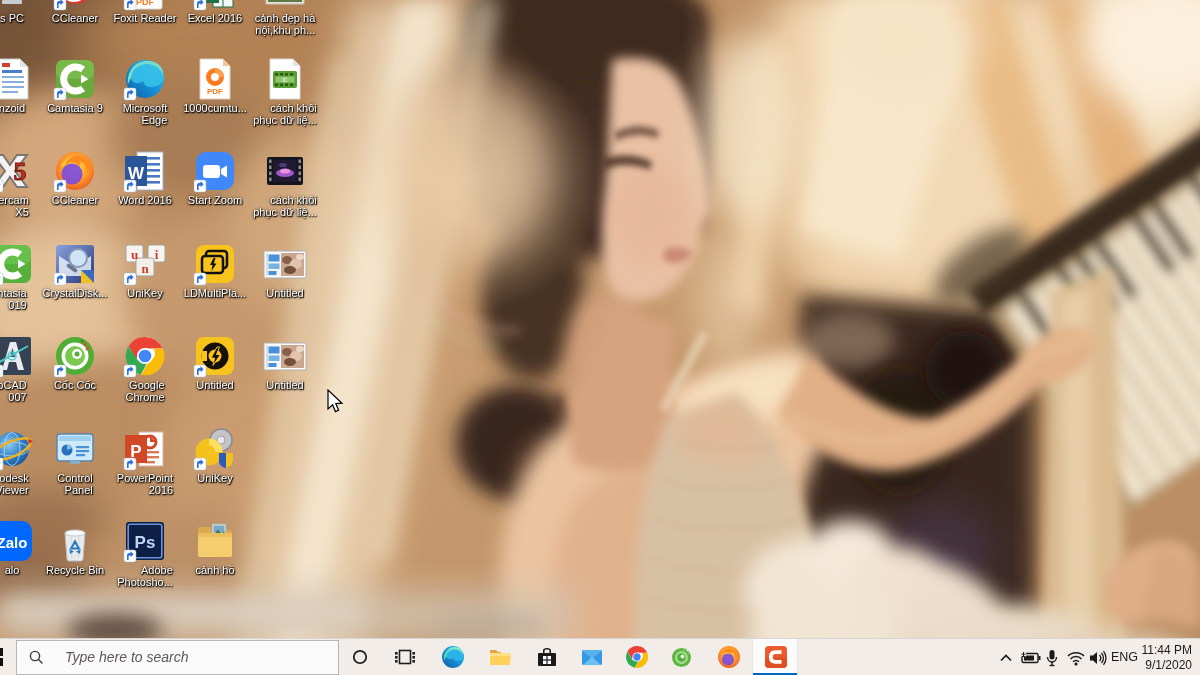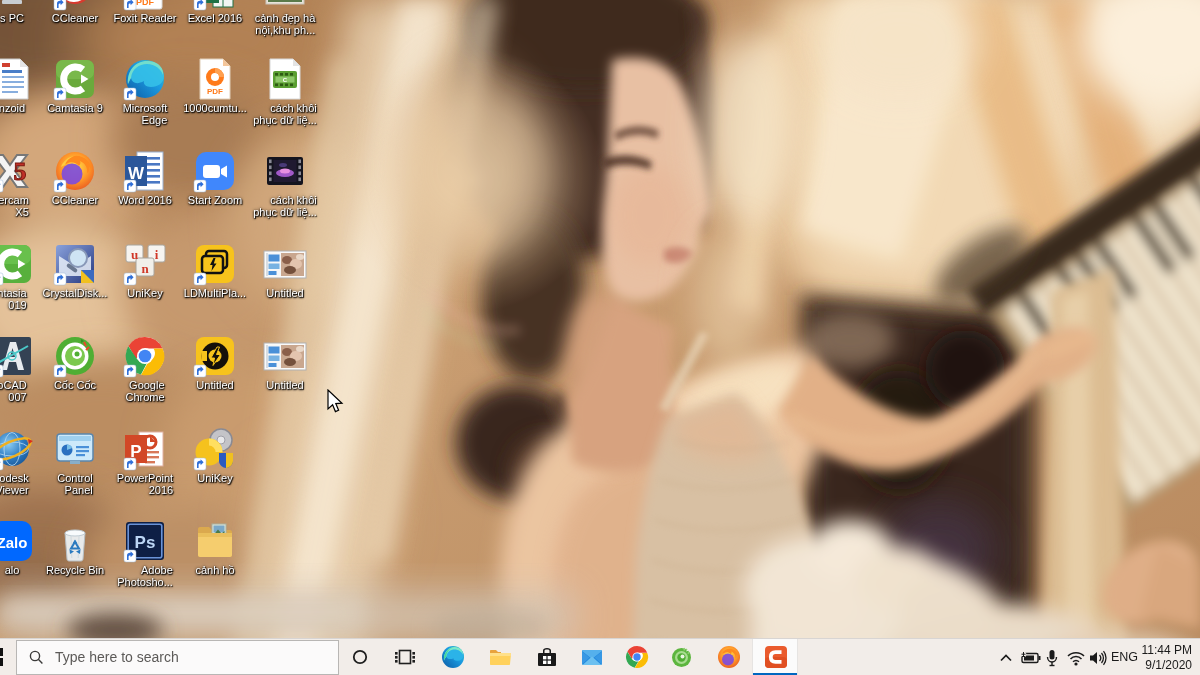--- a/index.html
+++ b/index.html
@@ -699,21 +699,21 @@
       </div>
 </div>
 <div id="taskbar">
  <div style="position:absolute;left:0;top:9px;width:3px;height:8px;background:#111"></div>
  <div style="position:absolute;left:0;top:19px;width:3px;height:8px;background:#111"></div>
  <div id="search" style="position:absolute;left:16px;top:1px;width:323px;height:35px;background:#fbfafa;border:1px solid #b8b6b4;box-sizing:border-box;">
    <svg width="15" height="15" viewBox="0 0 15 15" style="position:absolute;left:12px;top:9px">
           <circle cx="6" cy="6" r="4.6" fill="none" stroke="#3b3a39" stroke-width="1.4"></circle>
           <line x1="9.3" y1="9.3" x2="13.4" y2="13.4" stroke="#3b3a39" stroke-width="1.4"></line>
         </svg>
-   <span style="position:absolute;left:38px;top:8px;font-size:14px;color:#5c5a58;">Type here to search</span>
+   <span style="position:absolute;left:48px;top:8px;font-size:14px;color:#5c5a58;font-style:italic;">Type here to search</span>
  </div>
  <svg width="16" height="16" viewBox="0 0 16 16" style="position:absolute;left:352px;top:10px">
         <circle cx="8" cy="8" r="6.2" fill="none" stroke="#1f1f1f" stroke-width="1.8"></circle>
       </svg>
  <svg width="24" height="24" viewBox="0 0 24 24" style="position:absolute;left:393px;top:6px">
         <g fill="none" stroke="#1f1f1f" stroke-width="1.6">
           <rect x="6.5" y="5.5" width="11" height="13"></rect>
         </g>
         <g fill="#1f1f1f">
           <rect x="2" y="7" width="2.6" height="2.6"></rect>

